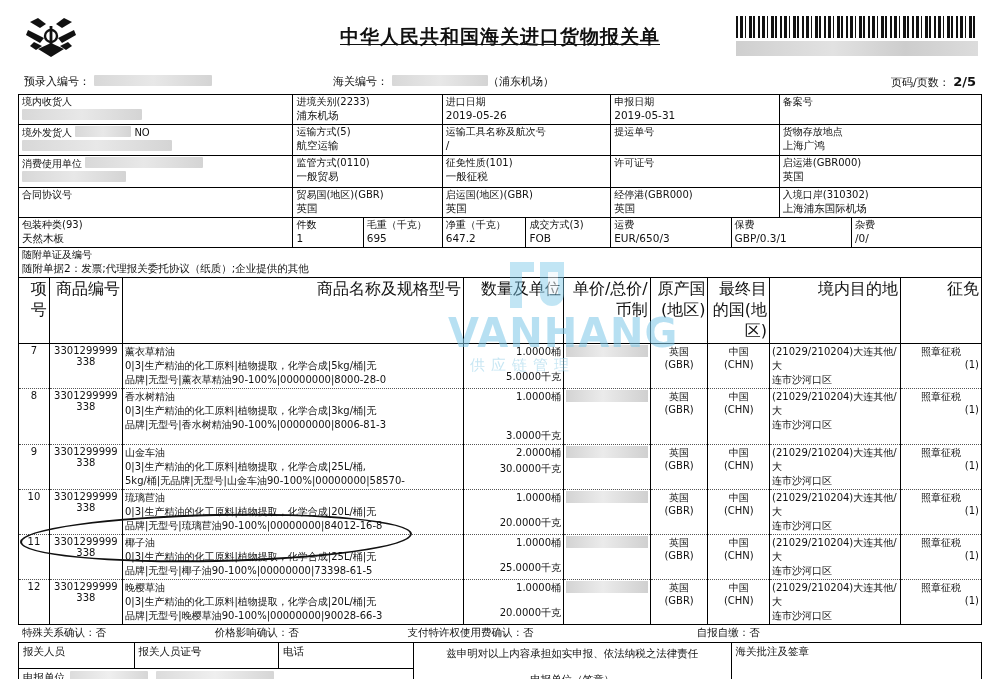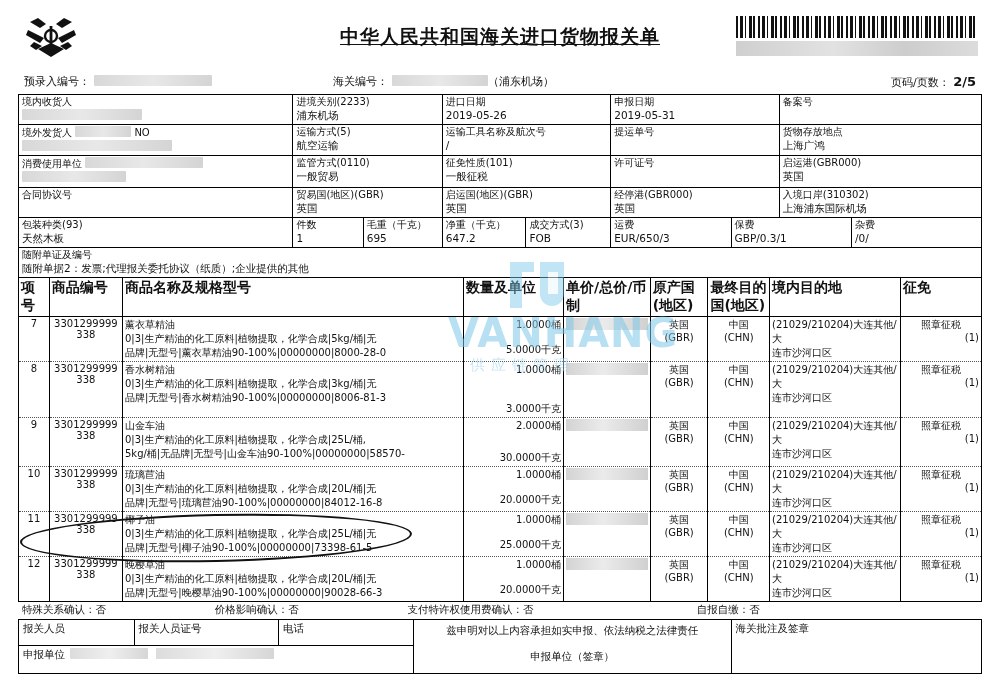--- a/index.html
+++ b/index.html
@@ -112,24 +112,24 @@
   table.goods th, table.goods td {
     border-left: 1px solid #000;
     border-right: 1px solid #000;
     font-size: 10px;
     padding: 1px 2px;
     vertical-align: top;
   }
   table.goods thead th {
     border-top: 1px solid #000;
     border-bottom: 1px solid #000;
-    font-weight: bold;
-    text-align: left;
+    font-weight: normal;
+    text-align: right;
     height: 17px;
-    font-size: 14px;
+    font-size: 16px;
   }
   .gi-row td { border-bottom: 1px dotted #555; height: 44px; }
   .gi-row.last td { border-bottom: 1px solid #000; }
   .c { text-align: center; }
   .r { text-align: right; }
   .desc-l1, .desc-l2, .desc-l3 { white-space: nowrap; }
   .nowrapmini { font-size: 9.5px; }
 
   .redactbar-wide {
     display: block;
@@ -511,21 +511,21 @@
           <div>3301299999</div>
           <div>338</div>
         </td>
         <td>
           <div>山金车油</div>
           <div class="desc-l1">0|3|生产精油的化工原料|植物提取，化学合成|25L/桶,</div>
           <div class="desc-l2">5kg/桶|无品牌|无型号|山金车油90-100%|00000000|58570-</div>
         </td>
         <td class="r">
           <div>2.0000桶</div>
-          <div style="margin-top:18px">30.0000千克</div>
+          <div style="margin-top:2px">30.0000千克</div>
         </td>
         <td>
           <span class="redactbar-wide"></span>
         </td>
         <td class="c">
           <div>英国</div>
           <div>(GBR)</div>
         </td>
         <td class="c">
           <div>中国</div>

